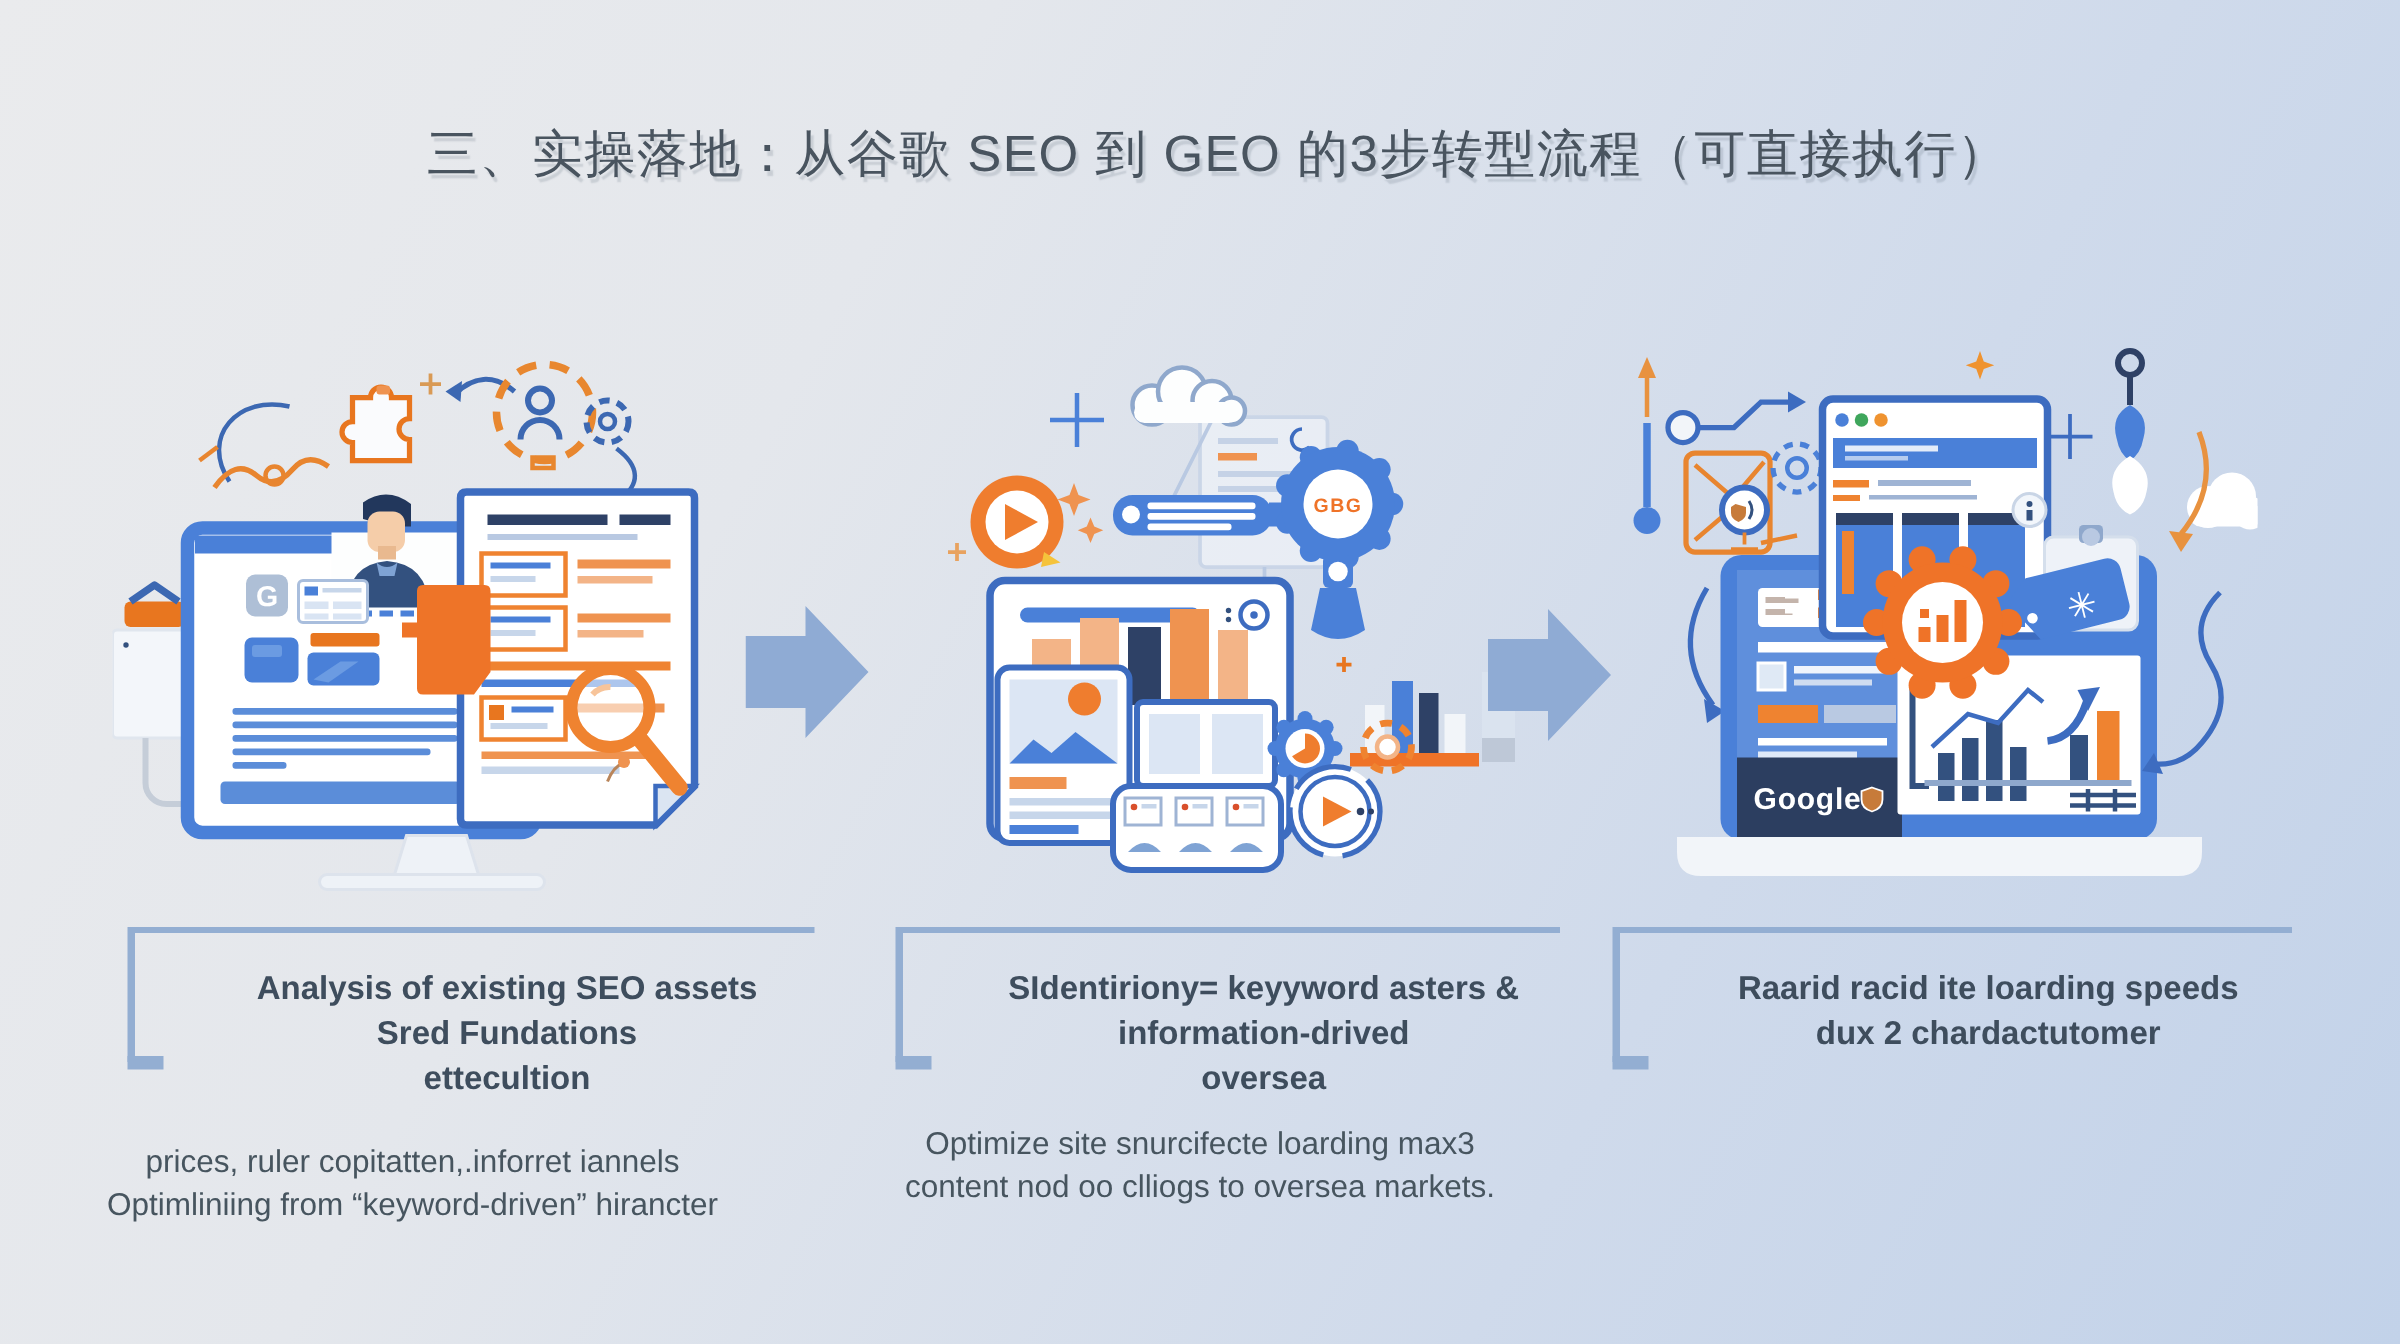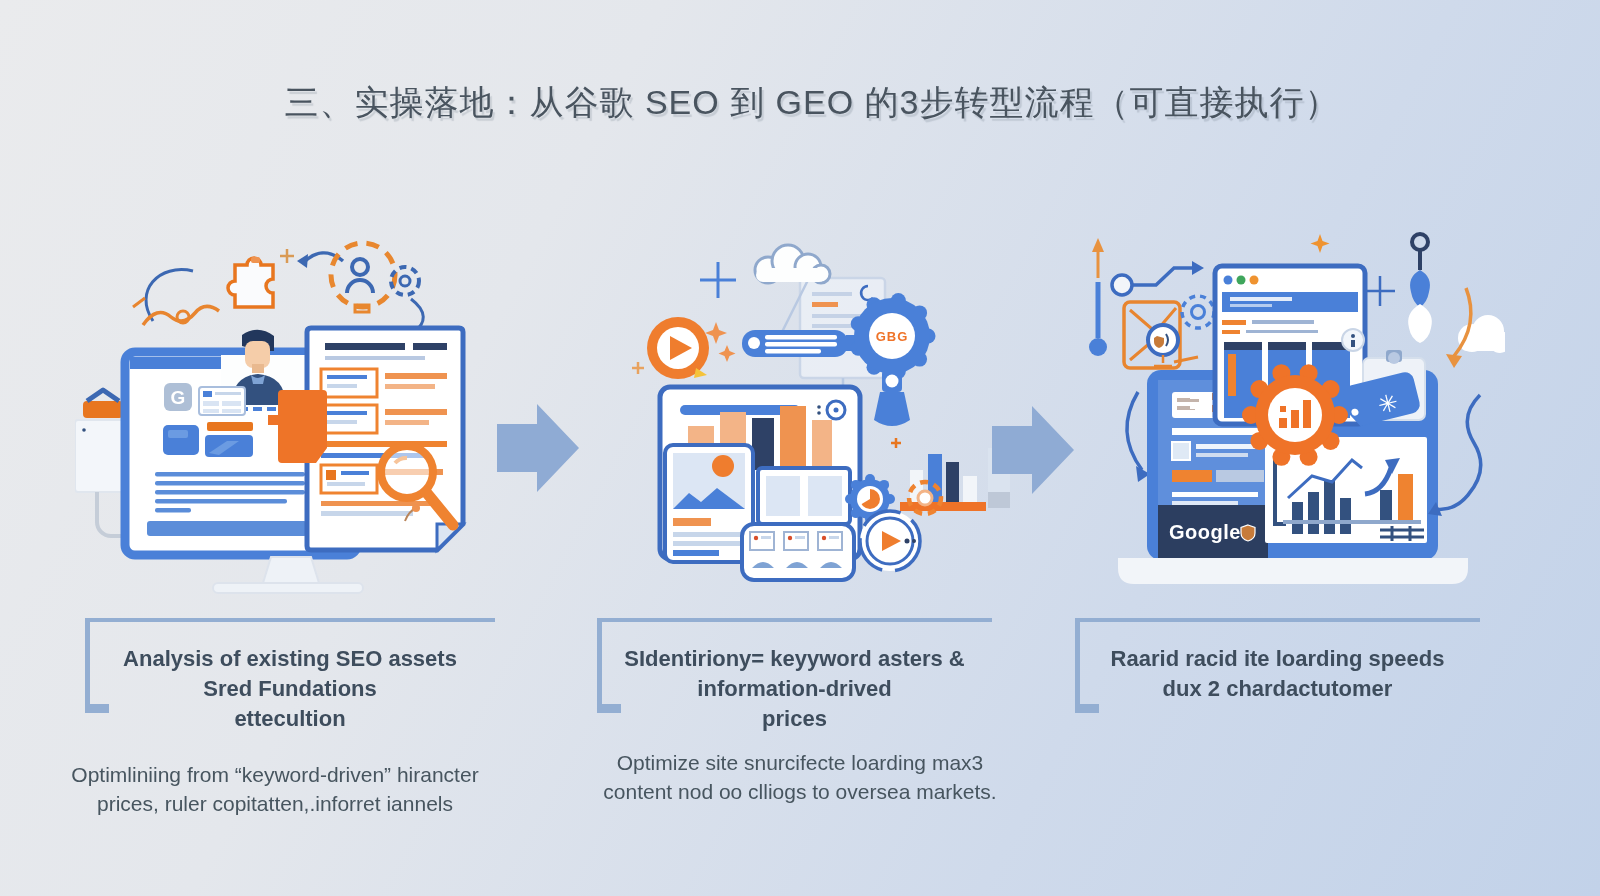--- a/index.html
+++ b/index.html
@@ -9,21 +9,21 @@
     background:linear-gradient(118deg,#eaebed 0%,#e4e7ec 32%,#cfdaeb 70%,#c2d2e9 100%);
   }
   .canvas{position:absolute;inset:0;}
   .title{
     position:absolute;top:68px;left:0;width:1600px;text-align:center;
     font-size:34px;font-weight:400;color:#49545f;letter-spacing:1px;margin:12px;
     text-shadow:2px 3px 1px rgba(90,103,118,.20);
   }
   .illus{position:absolute;}
   .flow-arrow{position:absolute;}
-  .caption-block{position:absolute;padding-top:26px;text-align:center;}
+  .caption-block{position:absolute;padding-top:26px;text-align:center;padding-left:48px;}
   .caption-block .bracket{
     position:absolute;top:0;left:0;right:0;height:90px;
     border-top:4px solid #93aed2;
   }
   .caption-block .bracket::before{
     content:"";position:absolute;left:0;top:0;width:5px;height:86px;background:#93aed2;
   }
   .caption-block .bracket::after{
     content:"";position:absolute;left:0;top:82px;width:24px;height:9px;background:#93aed2;
   }
@@ -490,32 +490,32 @@
     <div class="bracket"></div>
     <div class="cap-line">Analysis of existing SEO assets</div>
     <div class="cap-line">Sred Fundations</div>
     <div class="cap-line">ettecultion</div>
   </div>
 
   <div class="caption-block" style="left:597px;top:618px;width:395px">
     <div class="bracket"></div>
     <div class="cap-line">SIdentiriony= keyyword asters &amp;</div>
     <div class="cap-line">information-drived</div>
-    <div class="cap-line">prices</div>
+    <div class="cap-line">oversea</div>
   </div>
 
   <div class="caption-block" style="left:1075px;top:618px;width:405px">
     <div class="bracket"></div>
     <div class="cap-line">Raarid racid ite loarding speeds</div>
     <div class="cap-line">dux 2 chardactutomer</div>
   </div>
 
   <div class="note-block" style="left:30px;top:760px;width:490px">
+    <div class="note-line">prices, ruler copitatten,.inforret iannels</div>
     <div class="note-line">Optimliniing from “keyword-driven” hirancter</div>
-    <div class="note-line">prices, ruler copitatten,.inforret iannels</div>
   </div>
 
   <div class="note-block" style="left:560px;top:748px;width:480px">
     <div class="note-line">Optimize site snurcifecte loarding max3</div>
     <div class="note-line">content nod oo clliogs to oversea markets.</div>
   </div>
 
 </div>
 
 </body></html>

